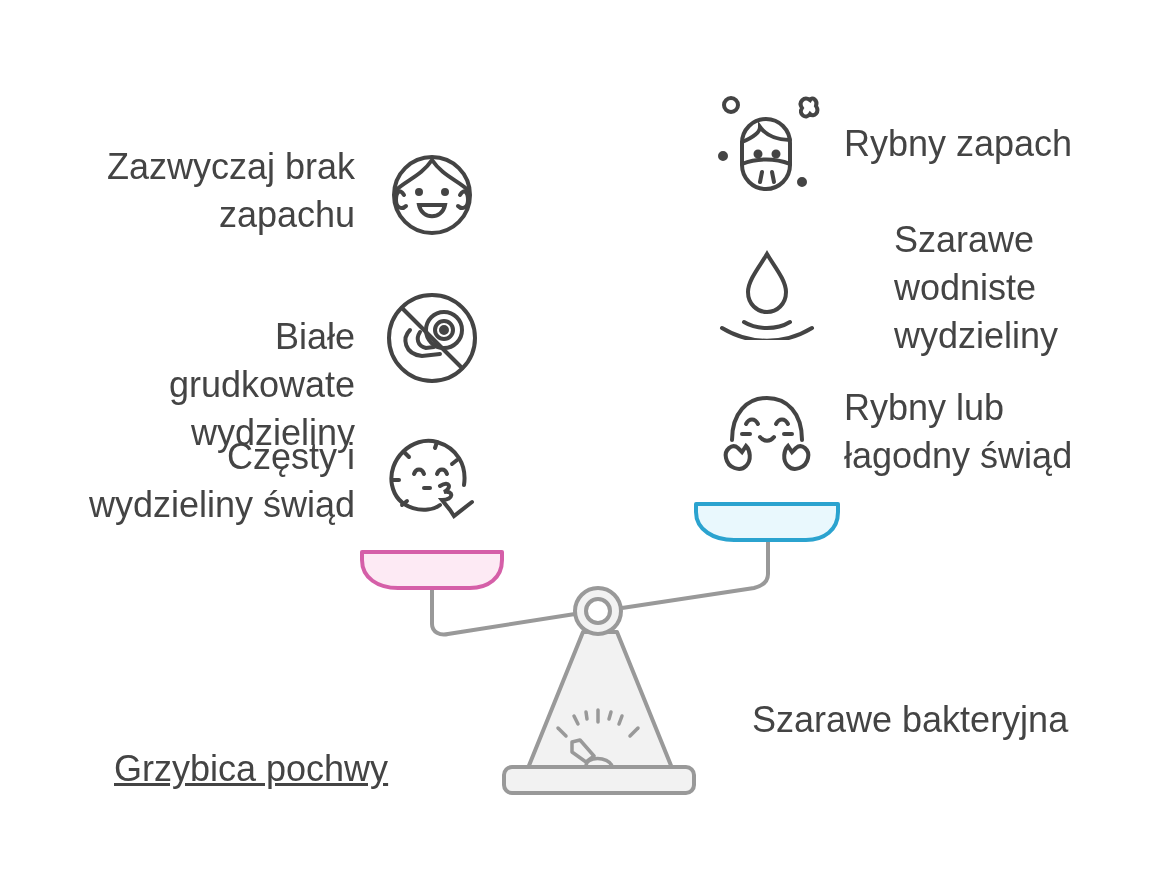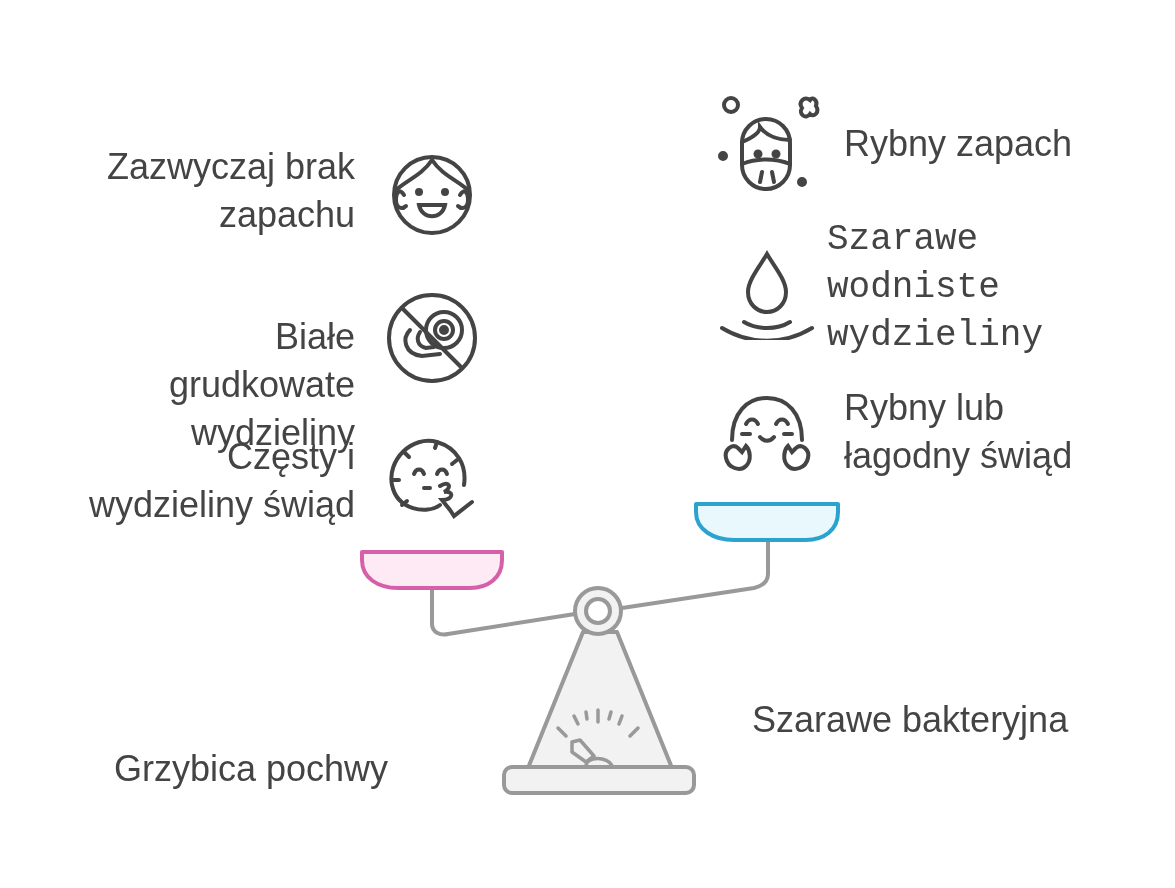--- a/index.html
+++ b/index.html
@@ -16,27 +16,27 @@
 
 <div class="lbl right-al" style="right:820px; top:143px;">Zazwyczaj brak
 zapachu</div>
 <div class="lbl right-al" style="right:820px; top:272px;margin-top:41px;">Białe
 grudkowate
 wydzieliny</div>
 <div class="lbl right-al" style="right:820px; top:433px;">Częsty i
 wydzieliny świąd</div>
 
 <div class="lbl left-al" style="left:844px; top:120px;">Rybny zapach</div>
-<div class="lbl left-al" style="left:827px; top:216px;font-family:Liberation Mono, monospace;">Szarawe
+<div class="lbl left-al" style="left:894px; top:216px;">Szarawe
 wodniste
 wydzieliny</div>
 <div class="lbl left-al" style="left:844px; top:384px;">Rybny lub
 łagodny świąd</div>
 
-<div class="lbl" style="left:114px; top:745px;">Grzybica pochwy</div>
+<div class="lbl" style="left:114px; top:745px;text-decoration:underline;">Grzybica pochwy</div>
 <div class="lbl" style="left:752px; top:696px;">Szarawe bakteryjna</div>
 
 <svg class="icon" style="left:382px;top:150px" width="100" height="90" viewBox="0 0 100 90" fill="none" stroke="#444" stroke-width="4" stroke-linecap="round">
   <circle cx="50" cy="45" r="38"></circle>
   <path d="M22 45 C18 38 14 42 14 50 C14 58 20 60 24 56"></path>
   <path d="M78 45 C82 38 86 42 86 50 C86 58 80 60 76 56"></path>
   <path d="M14 40 C25 30 40 25 50 10 C60 25 75 30 86 40"></path>
   <circle cx="37" cy="42" r="2" fill="#444"></circle>
   <circle cx="63" cy="42" r="2" fill="#444"></circle>
   <path d="M37 55 C40 70 60 70 63 55 Z"></path>

